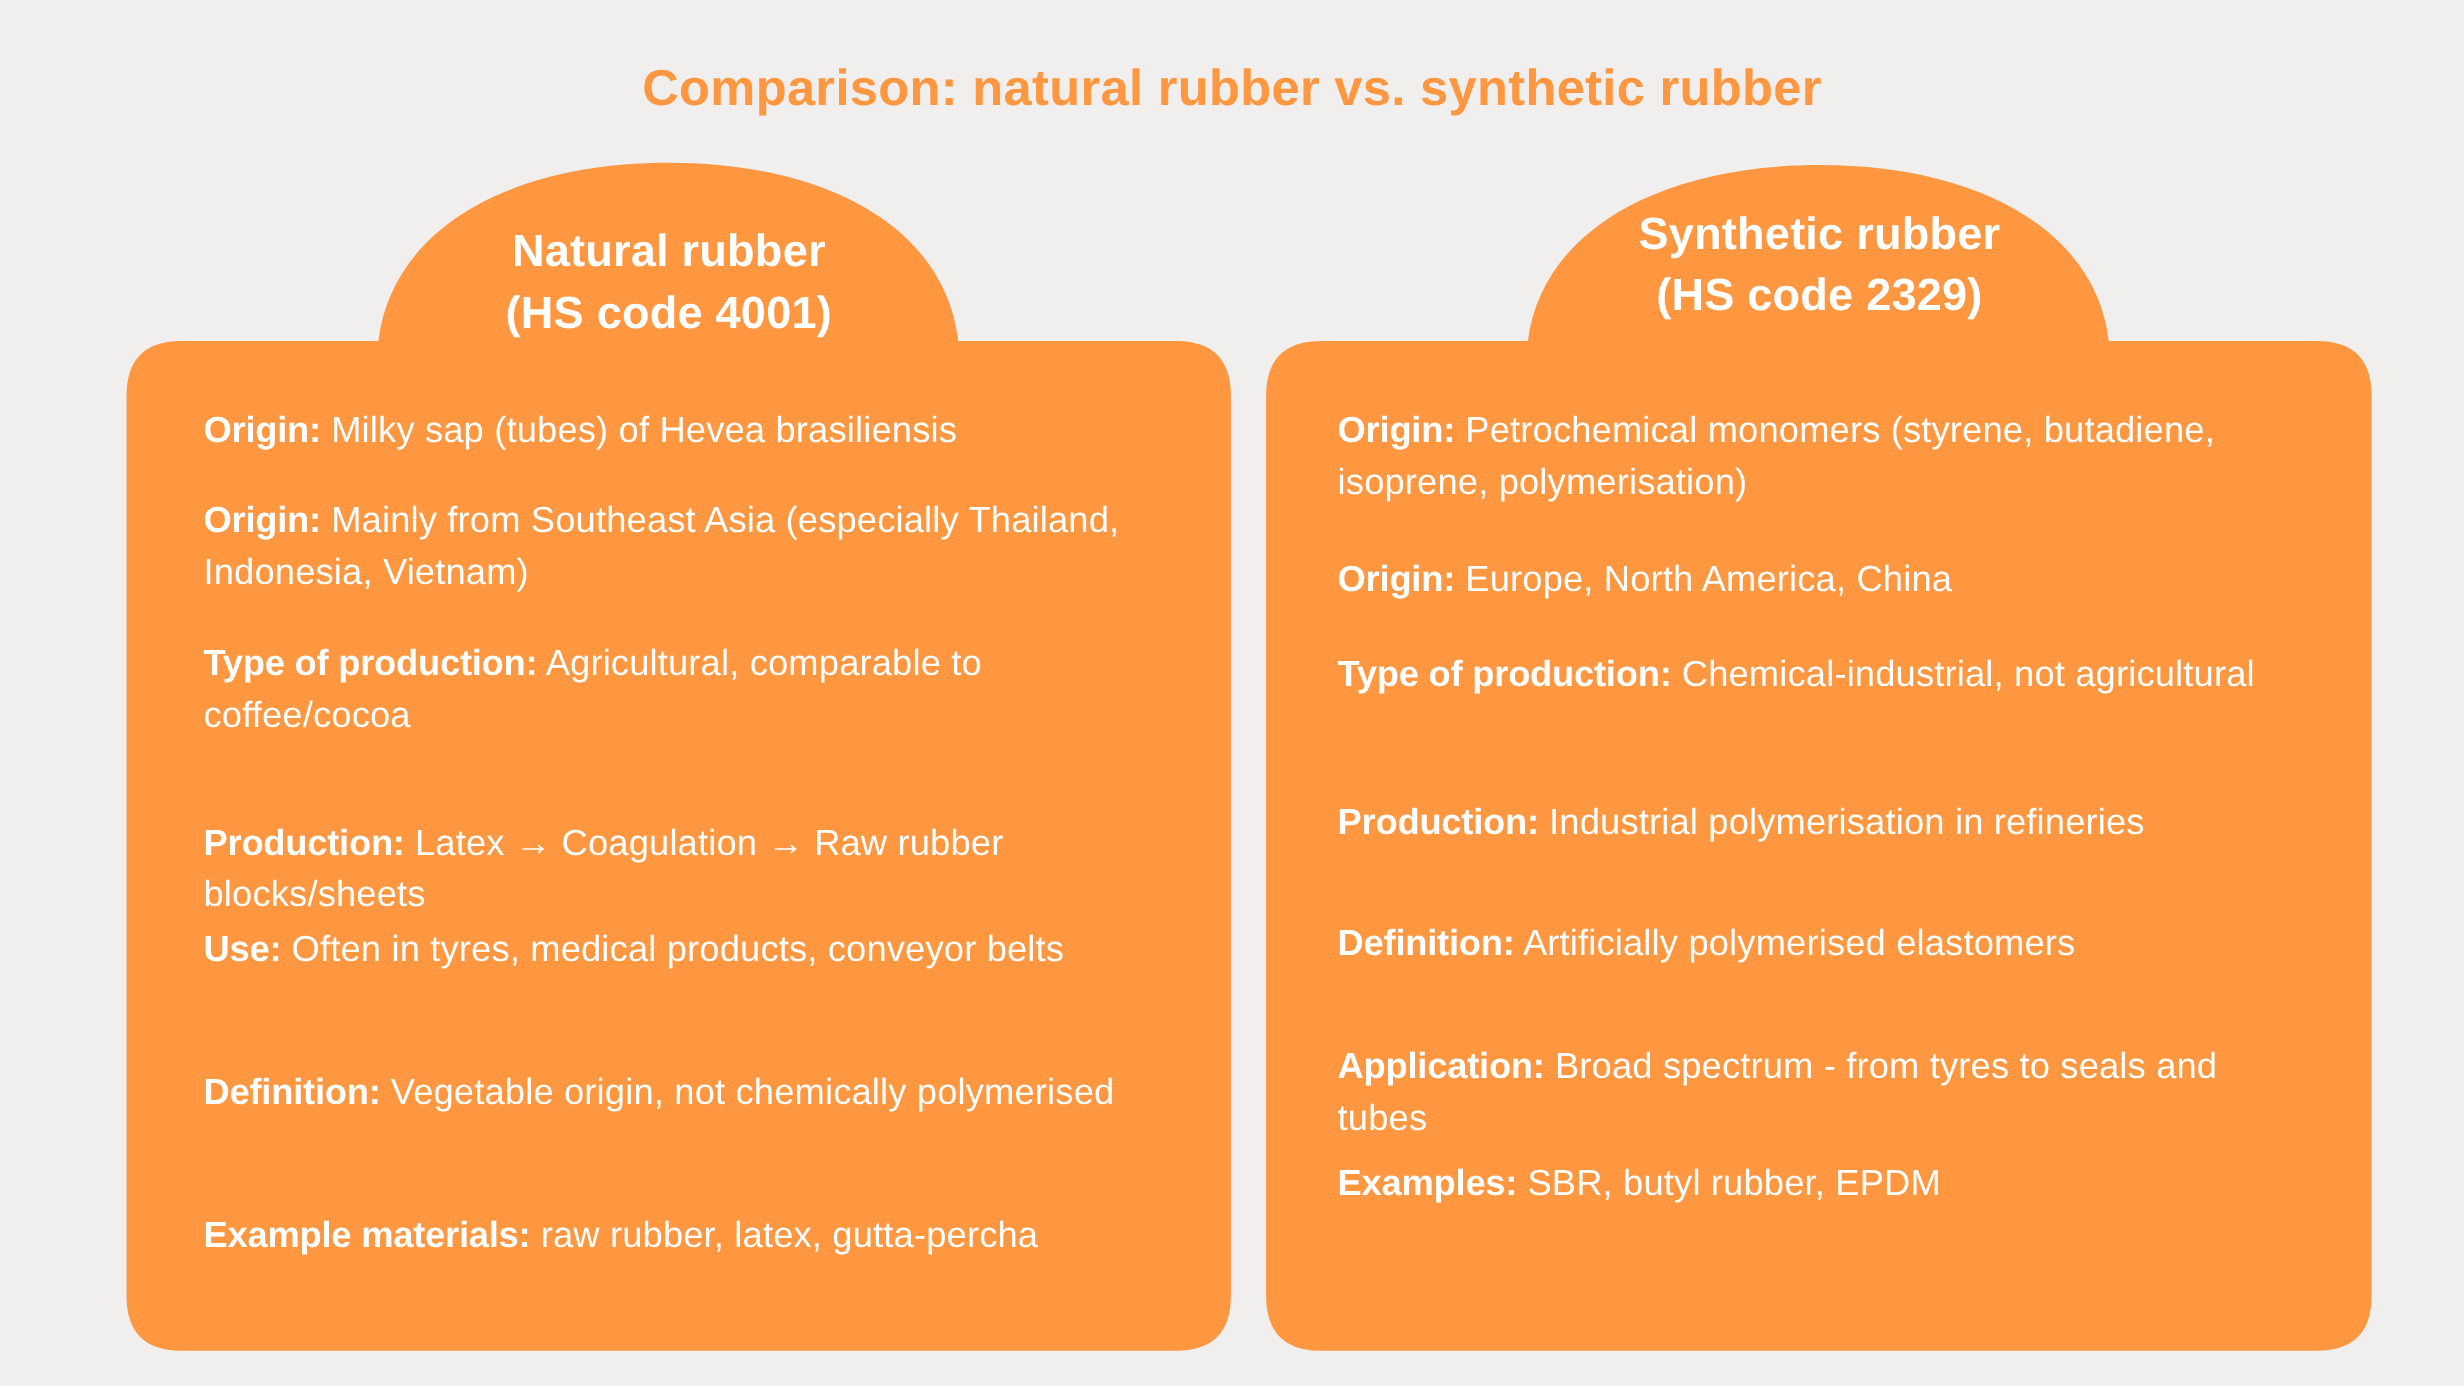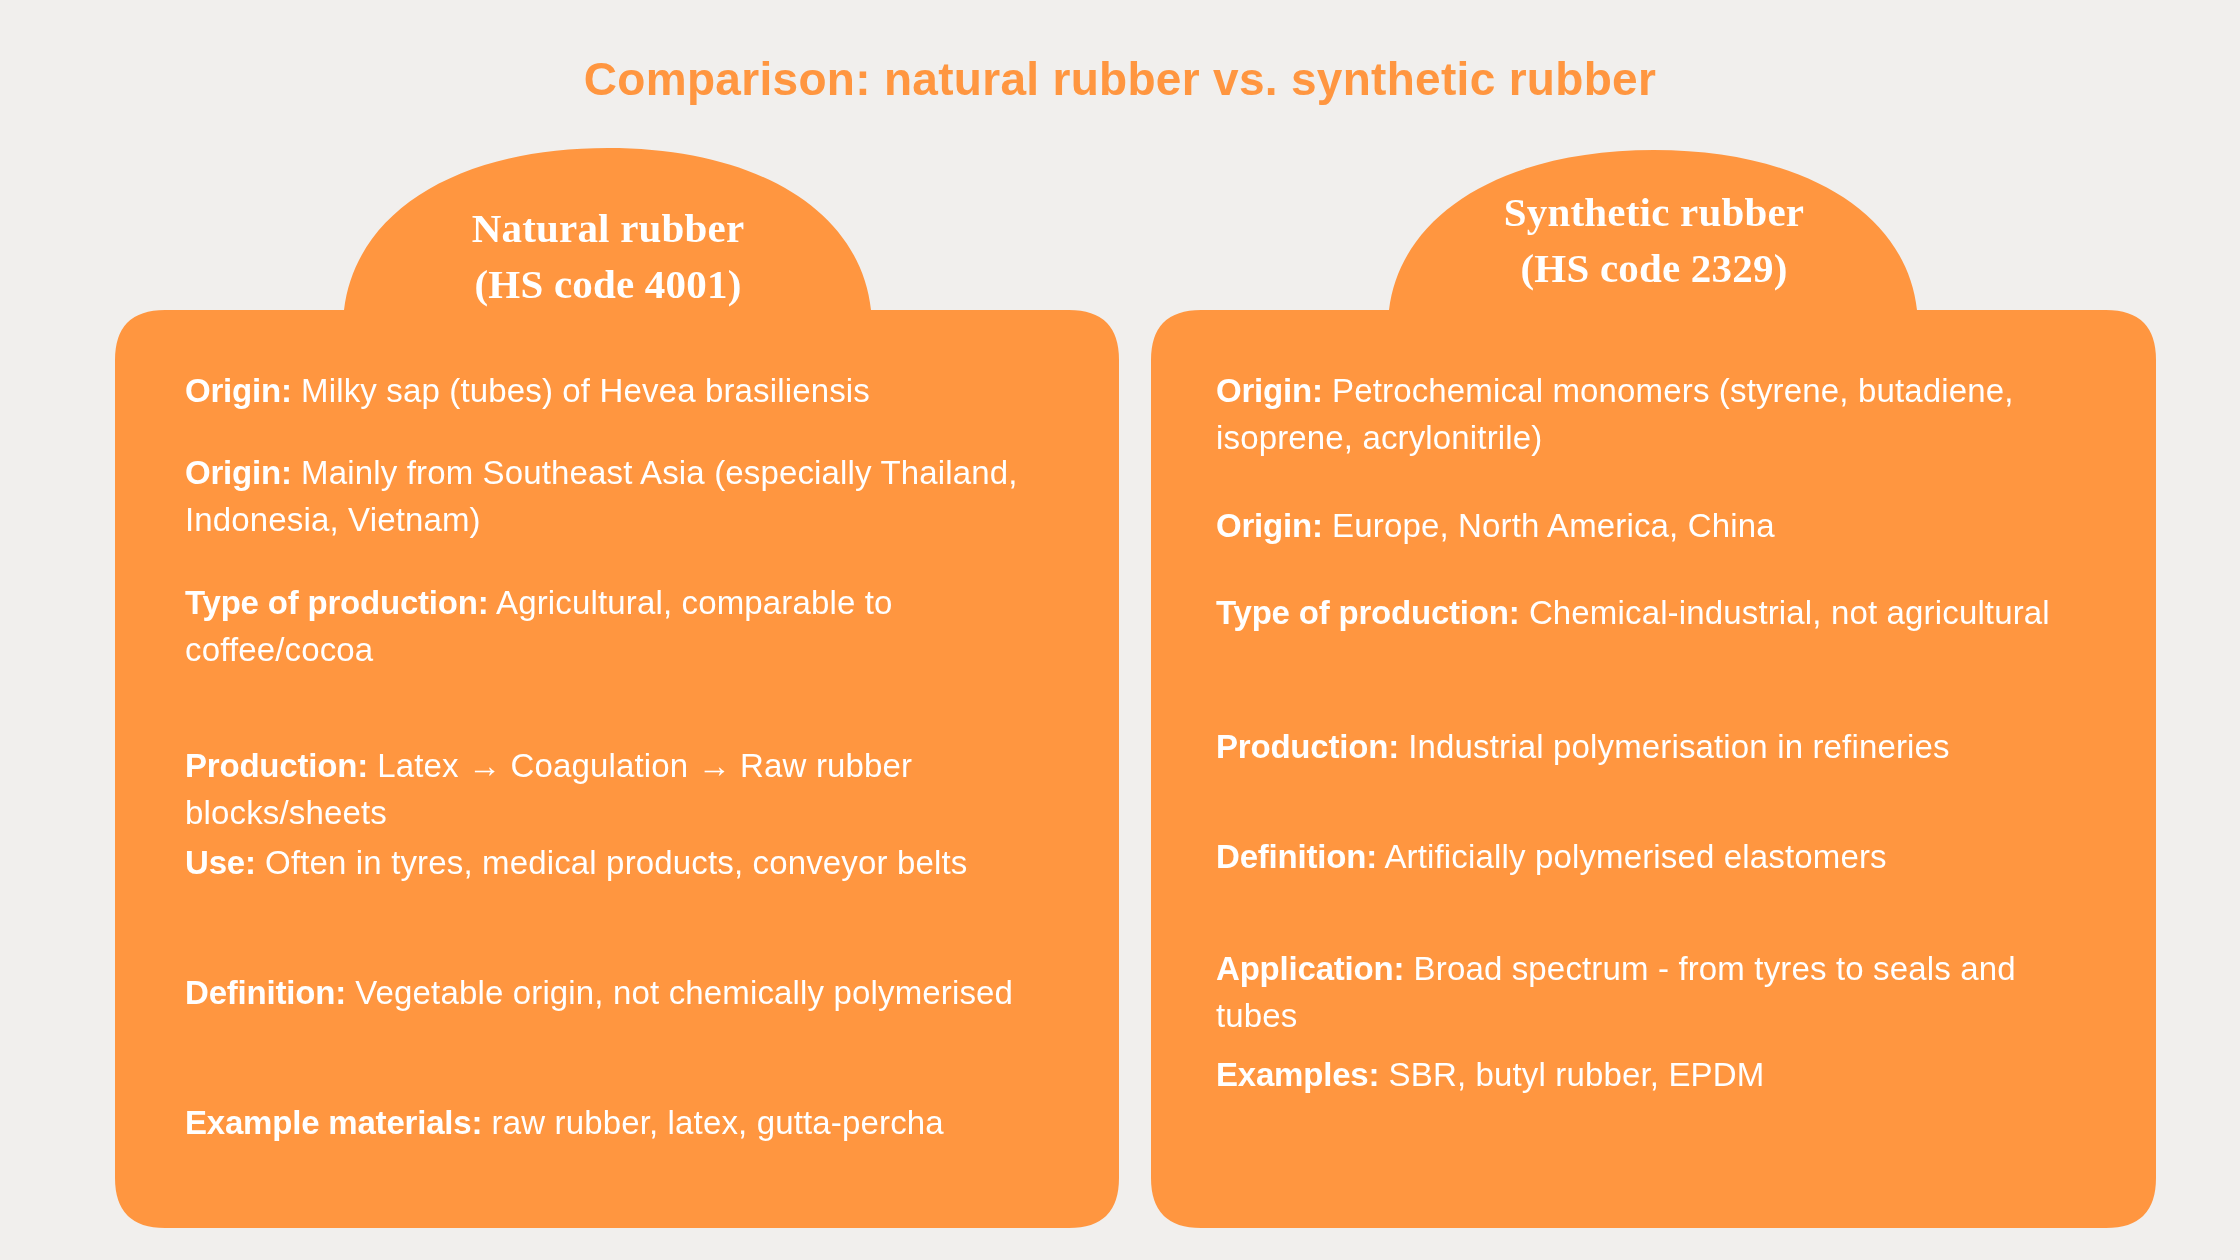--- a/index.html
+++ b/index.html
@@ -17,21 +17,20 @@
   .card {
     position: absolute; top: 0; height: 1260px;
   }
   .card svg.shape { position: absolute; left: 0; top: 0; }
   .card-left { left: 0; width: 1140px; }
   .card-right { left: 0; width: 2240px; }
   .heading {
     position: absolute; text-align: center; color: #fff;
     font-weight: 700; font-size: 41px; line-height: 56px;
     letter-spacing: 0.2px;
-    font-family: Liberation Serif, serif;
   }
   .heading .line { display: block; white-space: nowrap; }
   .item {
     position: absolute; color: #fff; font-size: 33px; line-height: 47px;
     letter-spacing: 0.15px;
   }
   .item .label { font-weight: 700; letter-spacing: -0.2px; }
   .item .value { font-weight: 400; }
   
   .col-left .item { left: 185px; width: 860px; }
@@ -106,21 +105,21 @@
 </div>
 
 <div class="col-right">
   <div class="heading" style="left:1404px; top:184px; width:500px;">
     <span class="line">Synthetic rubber</span>
     <span class="line">(HS code 2329)</span>
   </div>
 
   <div class="item i0">
     <span class="label">Origin:</span>
-    <span class="value">Petrochemical monomers (styrene, butadiene, isoprene, acrylonitrile)</span>
+    <span class="value">Petrochemical monomers (styrene, butadiene, isoprene, polymerisation)</span>
   </div>
   <div class="item i1">
     <span class="label">Origin:</span>
     <span class="value">Europe, North America, China</span>
   </div>
   <div class="item i2">
     <span class="label">Type of production:</span>
     <span class="value">Chemical-industrial, not agricultural</span>
   </div>
   <div class="item i3">

